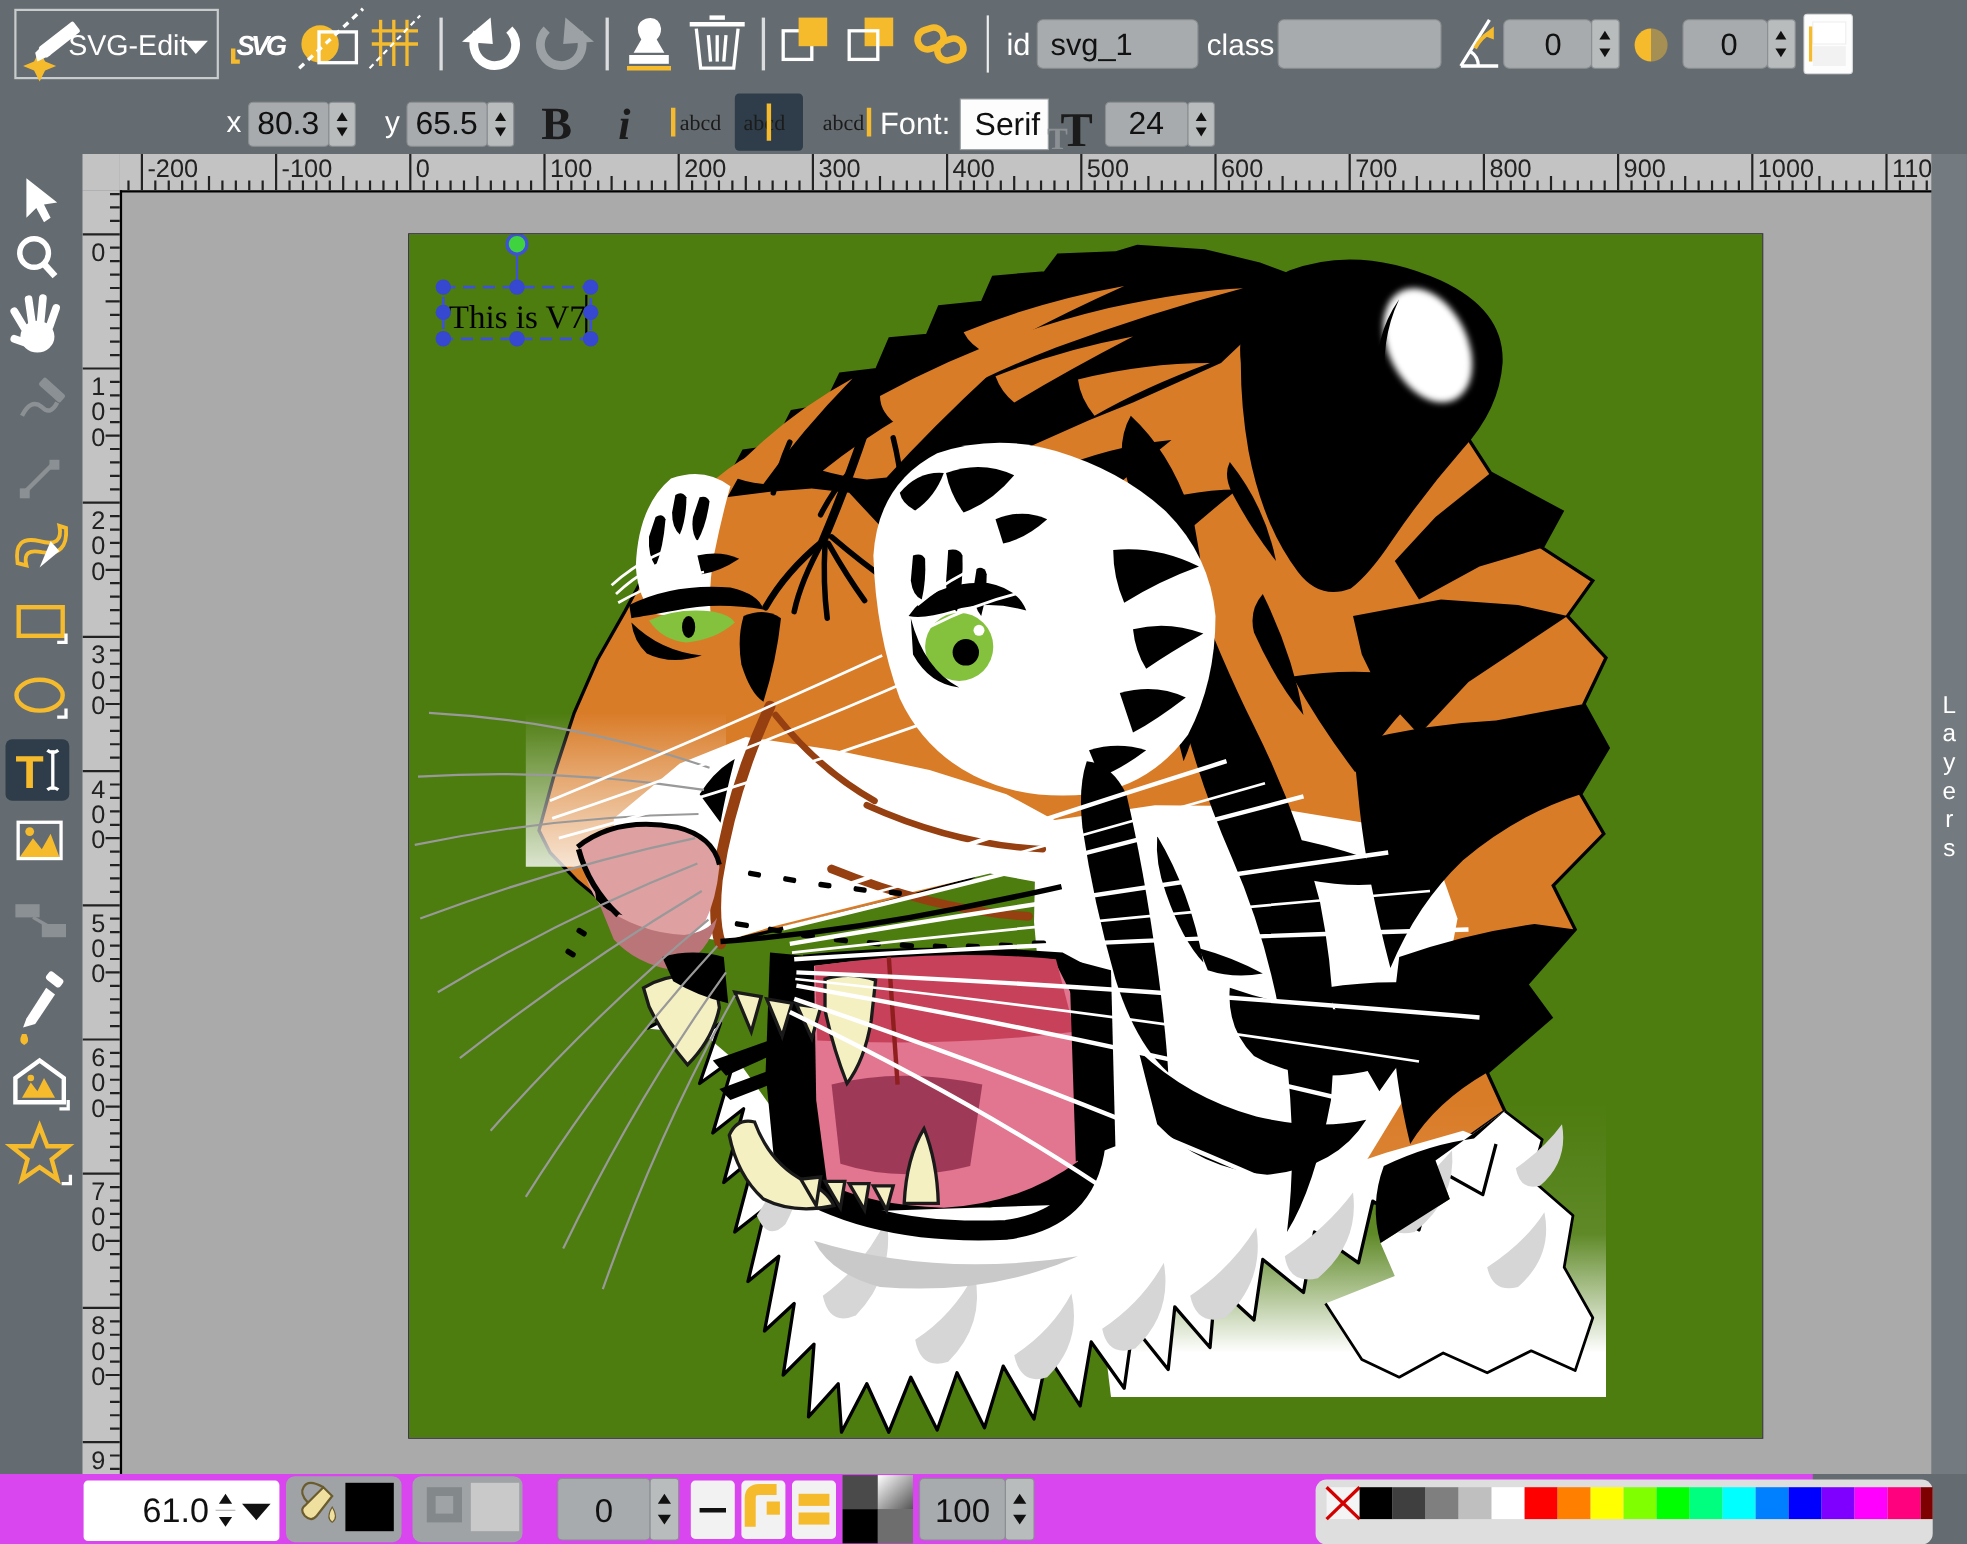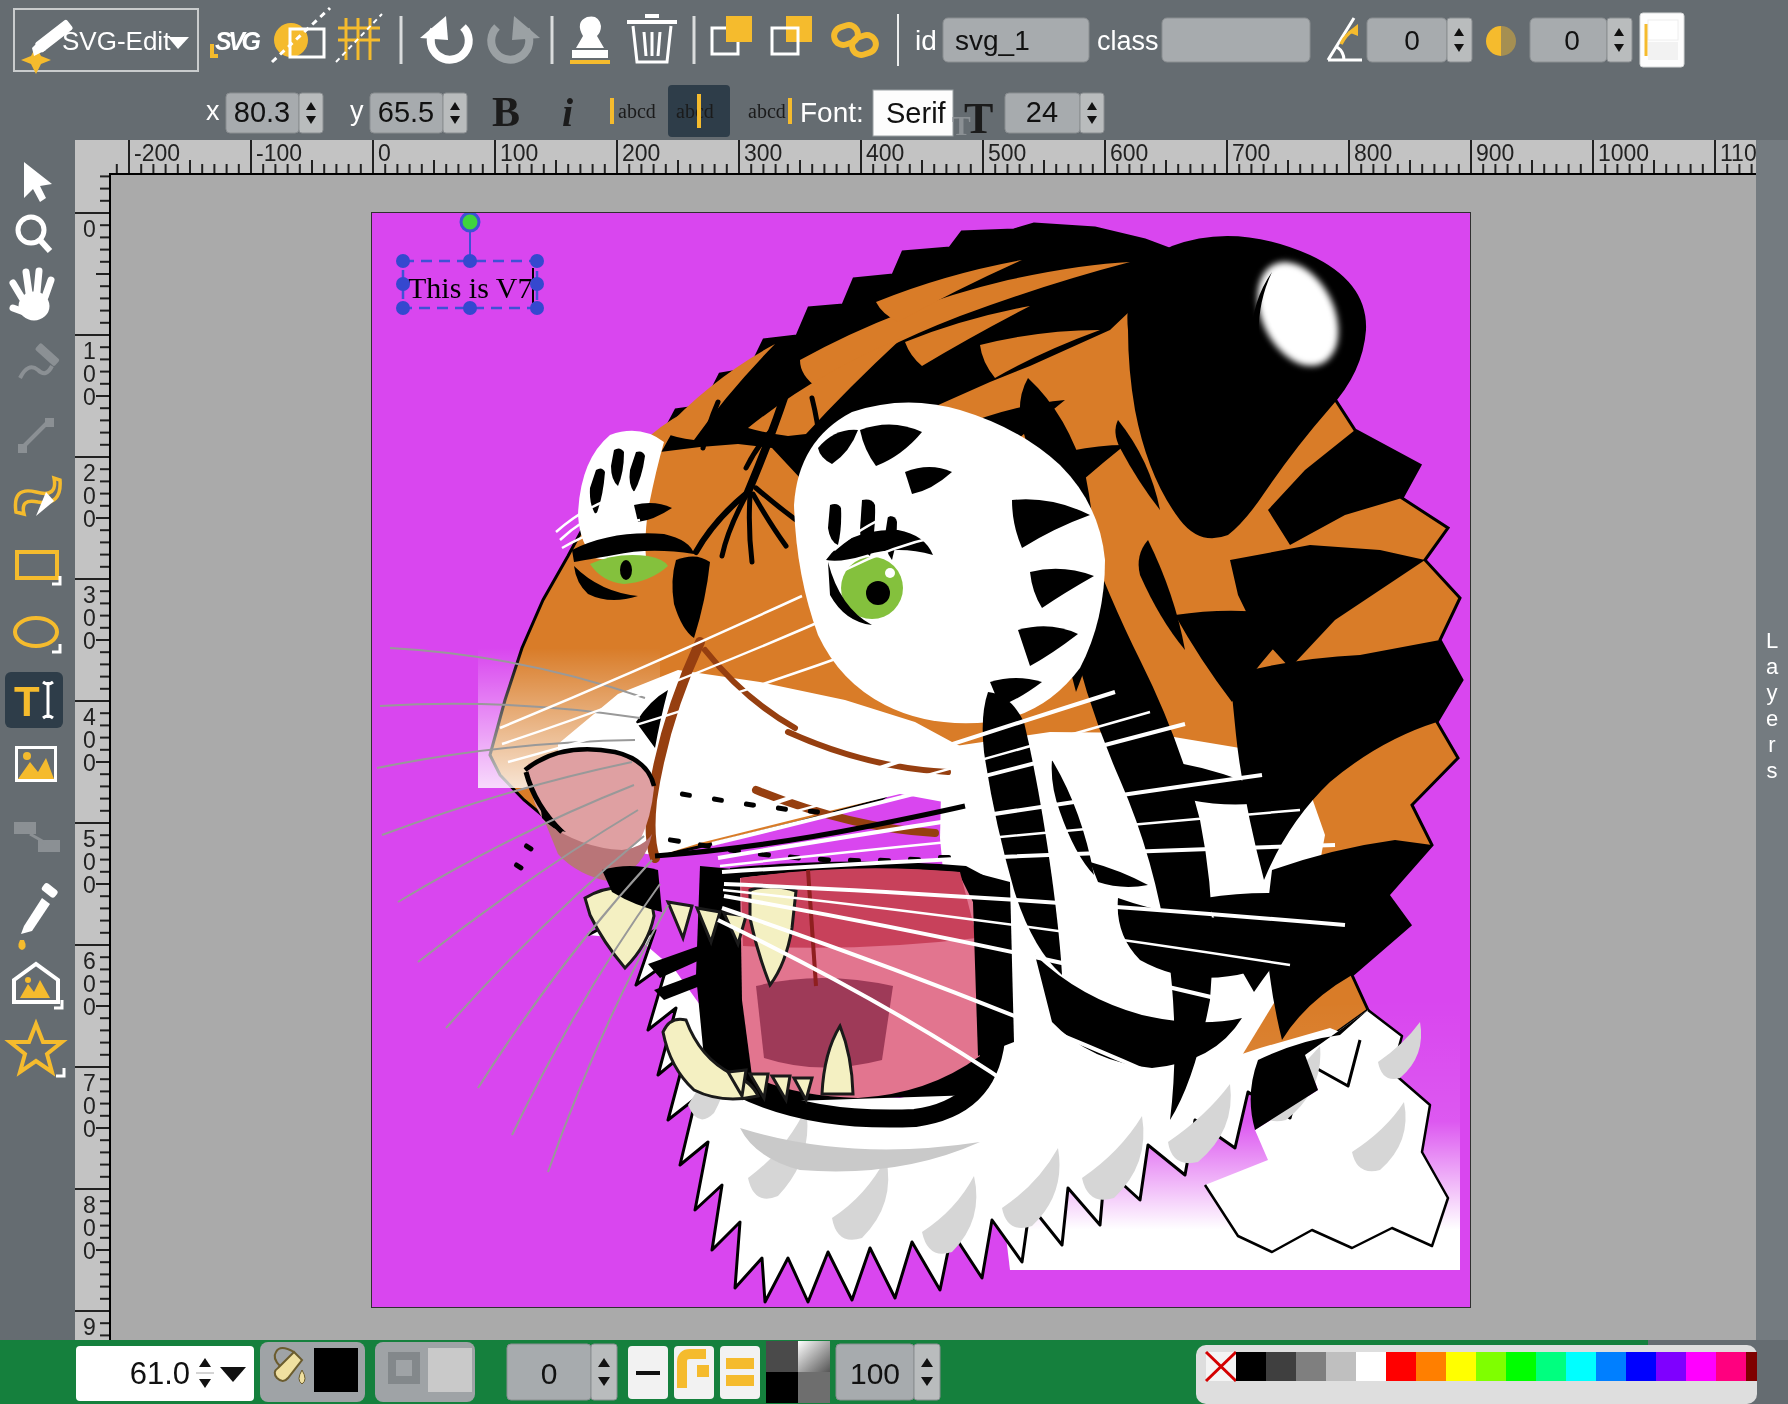--- a/index.html
+++ b/index.html
@@ -6,22 +6,22 @@
   html,body { width:1788px; height:1404px; overflow:hidden; background:#656c71; font-family:"Liberation Sans", sans-serif; }
   .abs { position:absolute; }
   #topbar1 { left:0; top:0; width:1768px; height:80px; background:#656c71; }
   #topbar2 { left:0; top:80px; width:1788px; height:60px; background:#656c71; }
   #leftbar { left:0; top:140px; width:75px; height:1200px; background:#656c71; }
   #corner  { left:75px; top:140px; width:34px; height:33px; background:#c3c3c3; }
   #hruler  { left:109px; top:140px; width:1647px; height:33px; background:#c3c3c3;text-align:center; }
   #vruler  { left:75px; top:173px; width:34px; height:1167px; background:#c3c3c3; }
   #workspace { left:109px; top:173px; width:1647px; height:1167px; background:#aaaaaa; border-top:2px solid #000; border-left:2px solid #000; }
   #layersbar { left:1756px; top:140px; width:32px; height:1200px; background:#747b80; }
-  #bottombar { left:0; top:1340px; width:1648px; height:64px; background:#15803d;text-align:center; }
-  #canvas { left:372px; top:213px; width:1098px; height:1094px; background:#d946ef; outline:1px solid #303030; }
+  #bottombar { left:0; top:1340px; width:1648px; height:64px; background:#d946ef;text-align:center; }
+  #canvas { left:372px; top:213px; width:1230px; height:1094px; background:#4d7c0f; outline:1px solid #303030; }
 </style>
 </head>
 <body>
 <div class="abs" id="topbar1">
 <svg width="1788" height="80" style="position:absolute;left:0;top:0">
 
   <rect x="14" y="9" width="184" height="62" fill="none" stroke="#c9cccd" stroke-width="2"></rect>
   <g>
     <polygon points="36,46 41,56 51,60 41,64 36,74 31,64 21,60 31,56" fill="#f5bb2d"></polygon>
     <rect x="34" y="30" width="40" height="12" rx="2" transform="rotate(-38 54 36)" fill="#fff"></rect>

